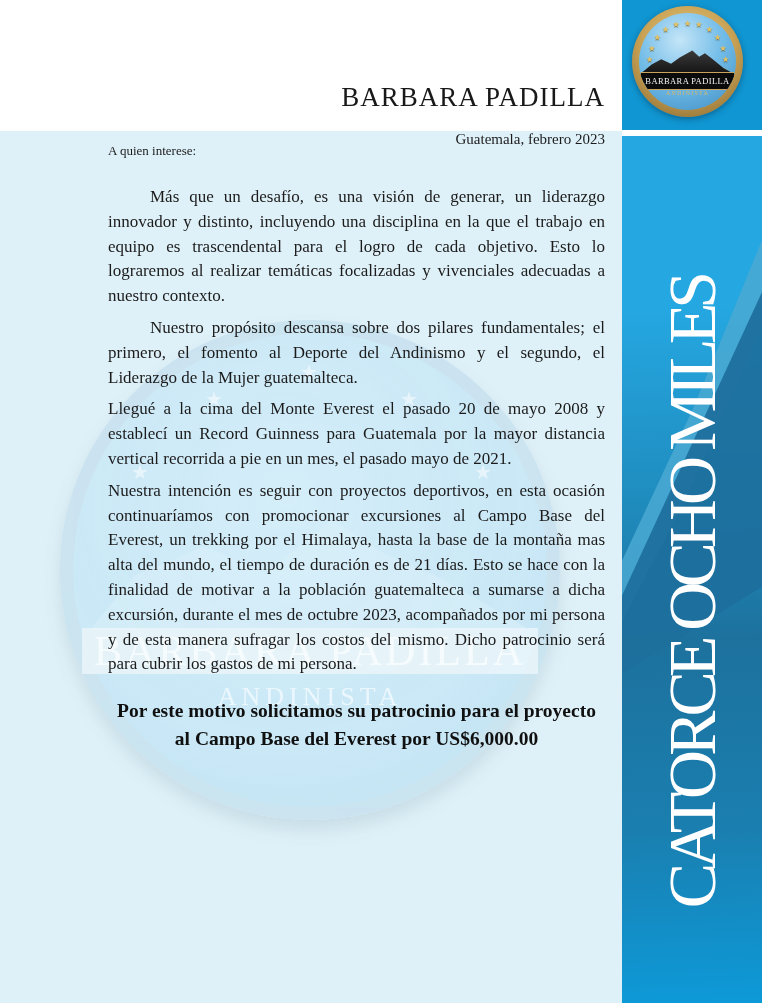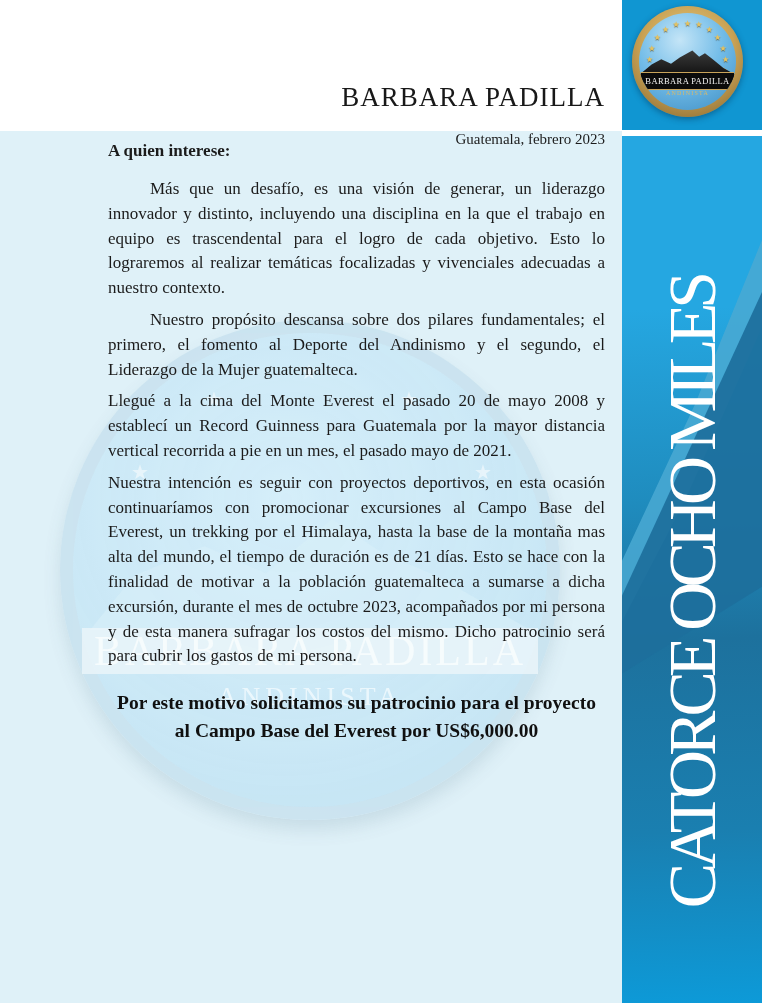--- a/index.html
+++ b/index.html
@@ -10,21 +10,21 @@
   
   .tint-panel{position:absolute;left:0;top:131px;width:622px;height:872px;background:#dff1f8;}
 
   
   .header{position:absolute;left:108px;top:82px;width:497px;text-align:right;z-index:6;}
   .letter-title{font-size:27px;letter-spacing:1px;color:#181818;line-height:30px;}
   .date-line{font-size:15px;color:#1b1b1b;line-height:18px;margin-top:18px;}
 
   
   .content{position:absolute;left:108px;top:140px;width:497px;z-index:5;}
-  .salutation{font-weight:bold;font-size:17px;line-height:21px;margin-bottom:16px;}
+  .salutation{font-weight:normal;font-size:13px;line-height:21px;margin-bottom:24px;}
   .content p{font-size:17px;line-height:24.8px;text-align:justify;margin:0 0 7px 0;}
   .content p.indent{text-indent:42px;}
   .content p.flush{text-indent:0;}
   .closing{font-weight:bold;font-size:19.5px;line-height:28px;margin-top:20px;text-align:center;color:#101010;}
 
   
   .watermark{position:absolute;left:60px;top:320px;width:500px;height:500px;z-index:1;opacity:.8;}
   .wm-circle{
     position:absolute;inset:0;border-radius:50%;
     border:13px solid rgba(199,223,236,.85);

